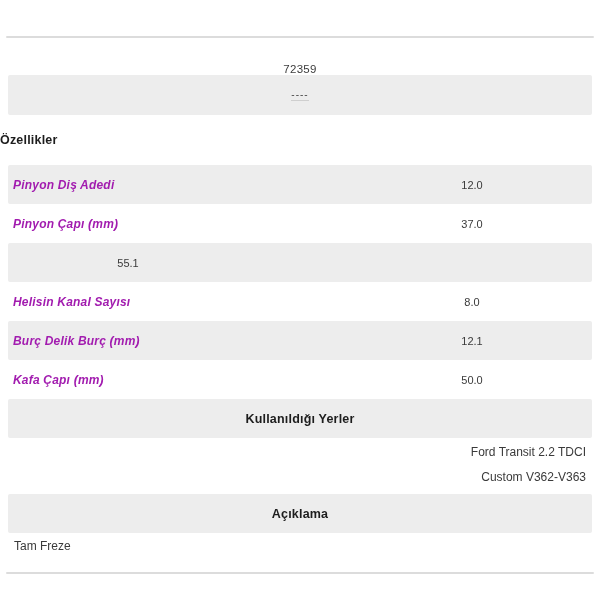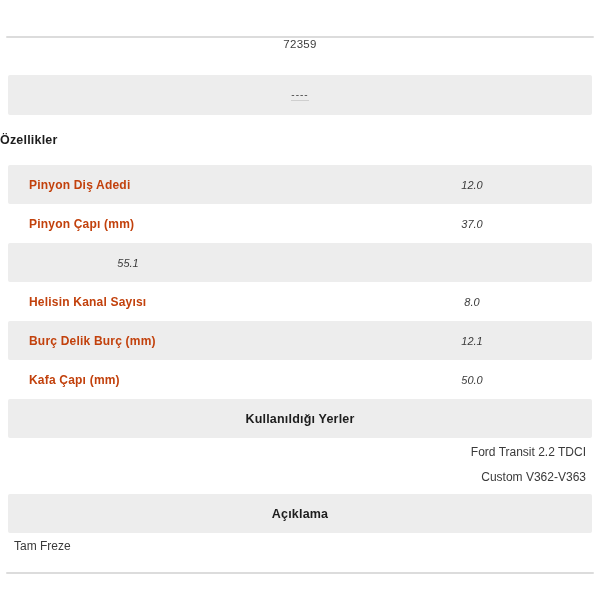--- a/index.html
+++ b/index.html
@@ -18,21 +18,21 @@
   .spacer-top { height: 36px; }
   .hairline {
     height: 2px;
     margin: 0 6px;
     background: #dcdcdc;
     border-radius: 1px;
   }
   .code-row {
     height: 37px;
     display: flex;
-    align-items: flex-start;
+    align-items: flex-end;
     justify-content: center;
     font-size: 11.5px;
     color: #3c3c3c;
     letter-spacing: 0.3px;
   }
   .band {
     height: 39px;
     margin: 0 8px;
     background: #ededed;
     border-radius: 2px;
@@ -62,32 +62,32 @@
   .spec-row {
     height: 39px;
     margin: 0 8px;
     display: flex;
     align-items: center;
     border-radius: 2px;
   }
   .spec-row.gray { background: #ededed; }
   .spec-label {
     flex: 1;
-    padding-left: 21px;
+    padding-left: 5px;
     font-weight: bold;
     font-size: 12px;
-    color: #c2410c;
+    color: #a21caf;
     letter-spacing: 0.2px;
+    font-style: italic;
   }
   .spec-value {
     width: 240px;
     text-align: center;
     font-size: 11px;
     color: #3a3a3a;
-    font-style: italic;
   }
   .text-block {
     padding: 2px 14px 0 14px;
   }
   .text-block.usage { height: 54px; text-align: right; }
   .text-block.desc { height: 36px; padding-top: 3px; }
   .text-line {
     line-height: 25px;
     font-size: 12px;
     color: #3a3a3a;

